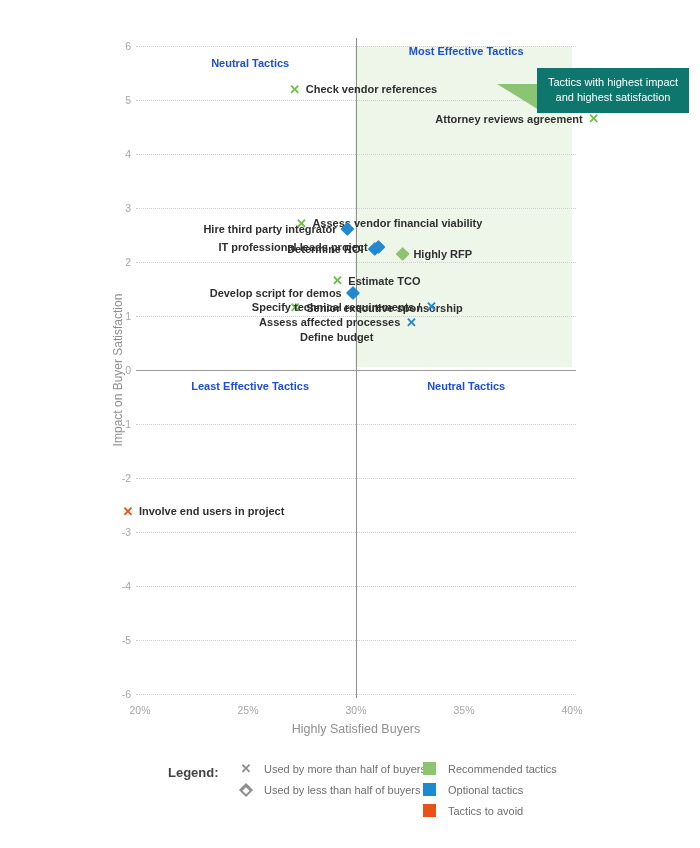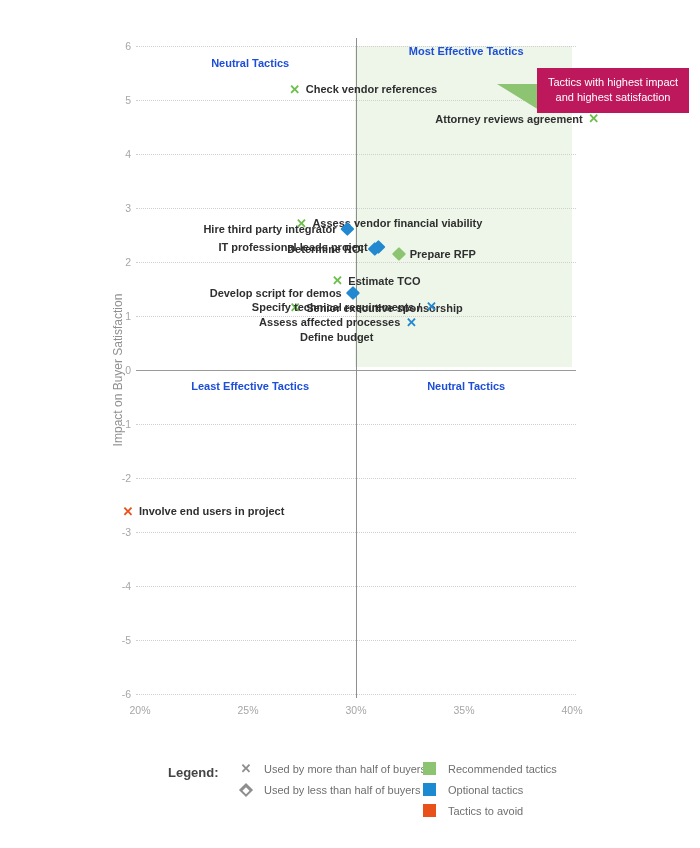--- a/index.html
+++ b/index.html
@@ -136,21 +136,21 @@
   .point .txt-right { margin-left: 4px; text-align: right; }
   .point .txt-left  { margin-right: 4px; }
 
   
   .callout {
     position: absolute;
     left: 537px;
     top: 68px;
     width: 152px;
     padding: 7px 9px 8px 9px;
-    background: #be185d;
+    background: #0f766e;
     color: #ffffff;
     font-size: 11px;
     line-height: 1.35;
     text-align: center;
   }
   .callout-tail {
     position: absolute;
     left: 497px;
     top: 84px;
     width: 0; height: 0;
@@ -285,21 +285,21 @@
         <div class="point" style="left: 248.4px; top: 177.12px;">
           <span class="marker-wrap">
             <span class="marker" style="color: rgb(108, 191, 75);">✕</span>
           </span>
           <span class="txt-right">Assess vendor financial viability</span>
         </div>
         <div class="point" style="left: 293.76px; top: 207.9px;">
           <span class="marker-wrap">
             <span class="marker diamond" style="background: rgb(140, 196, 114);"></span>
           </span>
-          <span class="txt-right">Prepare RFP</span>
+          <span class="txt-right">Highly RFP</span>
         </div>
         <div class="point" style="left: 235.44px; top: 234.9px;">
           <span class="marker-wrap">
             <span class="marker" style="color: rgb(108, 191, 75);">✕</span>
           </span>
           <span class="txt-right">Estimate TCO</span>
         </div>
         <div class="point" style="left: 235.44px; top: 261.9px;">
           <span class="marker-wrap">
             <span class="marker" style="color: rgb(108, 191, 75);">✕</span>
@@ -347,20 +347,21 @@
           <span class="txt-left">Define budget</span>
         </div>
         <div class="point" style="left: 62.64px; top: 465.48px;">
           <span class="marker-wrap">
             <span class="marker" style="color: rgb(232, 82, 26);">✕</span>
           </span>
           <span class="txt-right">Involve end users in project</span>
         </div>
       </div>
 
+    <div class="axis-title-x">Highly Satisfied Buyers</div>
     <div class="axis-title-y">Impact on Buyer Satisfaction</div>
   </div>
 
   <div class="callout-tail"></div>
   <div class="callout">
     <div>Tactics with highest impact</div>
     <div>and highest satisfaction</div>
   </div>
 
   <div class="legend">

